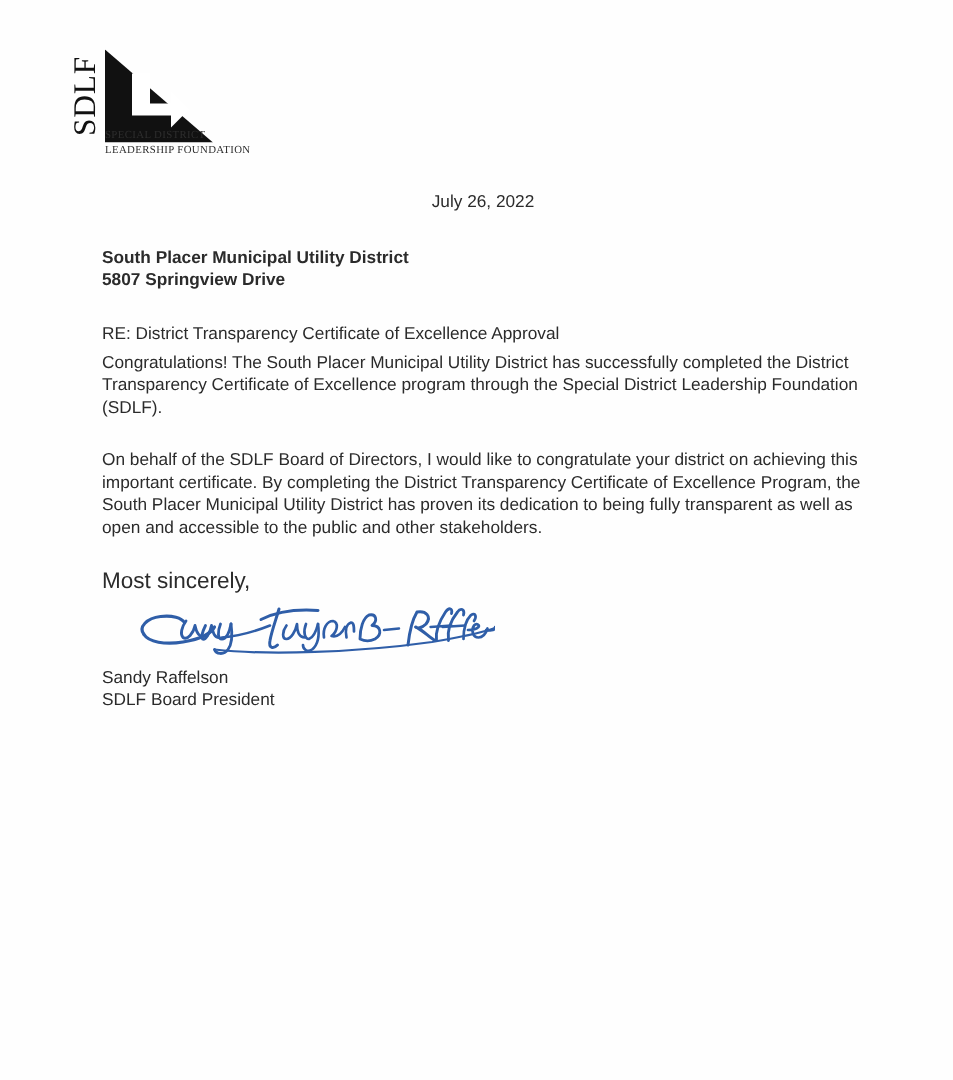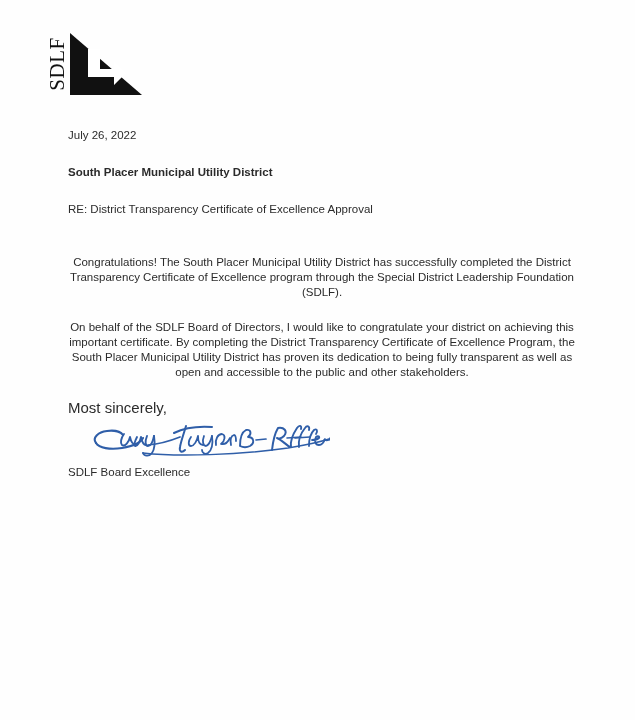--- a/index.html
+++ b/index.html
@@ -82,39 +82,40 @@
   .letter {
     position: absolute;
     left: 68px;
     top: 128px;
     width: 508px;
   }
   .letter .date {
     font-size: 11.5px;
     line-height: 15px;
     margin: 0 0 22px 0;
+    text-align: center;
   }
   .addr {
     margin: 0 0 22px 0;
   }
   .addr div {
     font-size: 11.5px;
     line-height: 14.5px;
     font-weight: bold;
   }
   .re-line {
     font-size: 11.5px;
     line-height: 15px;
-    margin: 0 0 38px 0;
+    margin: 0 0 4px 0;
   }
   .para {
     font-size: 11.5px;
     line-height: 15px;
     margin: 0 0 20px 0;
-    text-align: center;
+    text-align: left;
   }
   .closing {
     font-size: 15px;
     line-height: 15px;
     margin: 0 0 6px 0;
   }
 
   
   .sig-block {
     position: relative;
@@ -144,30 +145,35 @@
 
       <div class="logo-wordmark">
         <span>SDLF</span>
       </div>
 
       <svg class="logo-glyph" viewBox="0 0 72 62">
         <path d="M0 0 L72 62 L0 62 Z" fill="#111111"></path>
         <path d="M18 16 L30 16 L30 36 L44 36 L44 28 L56 40 L44 52 L44 44 L18 44 Z" fill="#ffffff"></path>
       </svg>
 
+      <div class="logo-tagline">
+        <div>SPECIAL DISTRICT</div>
+        <div>LEADERSHIP FOUNDATION</div>
+      </div>
 
     </div>
   </div>
 
   <div class="letter">
 
     <div class="date">July 26, 2022</div>
 
     <div class="addr">
       <div>South Placer Municipal Utility District</div>
+      <div>5807 Springview Drive</div>
     </div>
 
     <div class="re-line">RE: District Transparency Certificate of Excellence Approval</div>
 
     <p class="para">Congratulations! The South Placer Municipal Utility District has successfully completed the District Transparency Certificate of Excellence program through the Special District Leadership Foundation (SDLF).</p>
     <p class="para">On behalf of the SDLF Board of Directors, I would like to congratulate your district on achieving this important certificate. By completing the District Transparency Certificate of Excellence Program, the South Placer Municipal Utility District has proven its dedication to being fully transparent as well as open and accessible to the public and other stakeholders.</p>
 
     <div class="closing">Most sincerely,</div>
 
     <div class="sig-block">
@@ -202,17 +208,18 @@
           <path d="M221 29 C221 22, 223 16, 226 13 C229 11, 230 14, 228 17" stroke-width="1.8"></path>
           <path d="M224 23 C227 23, 230 22, 231 21 C232 20, 230 18, 228 20 C226 23, 227 28, 231 28 C234 28, 236 25, 237 22" stroke-width="1.8"></path>
 
           <path d="M236 23 C240 24, 242 23, 242 21" stroke-width="1.6"></path>
           <path d="M55 36 C90 40, 150 38, 200 31 C218 28, 232 25, 241 22" stroke-width="1.5"></path>
         </g>
       </svg>
     </div>
 
     <div class="signer">
-      <div>SDLF Board Excellence</div>
+      <div>Sandy Raffelson</div>
+      <div>SDLF Board President</div>
     </div>
 
   </div>
 </div>
 
 </body></html>

